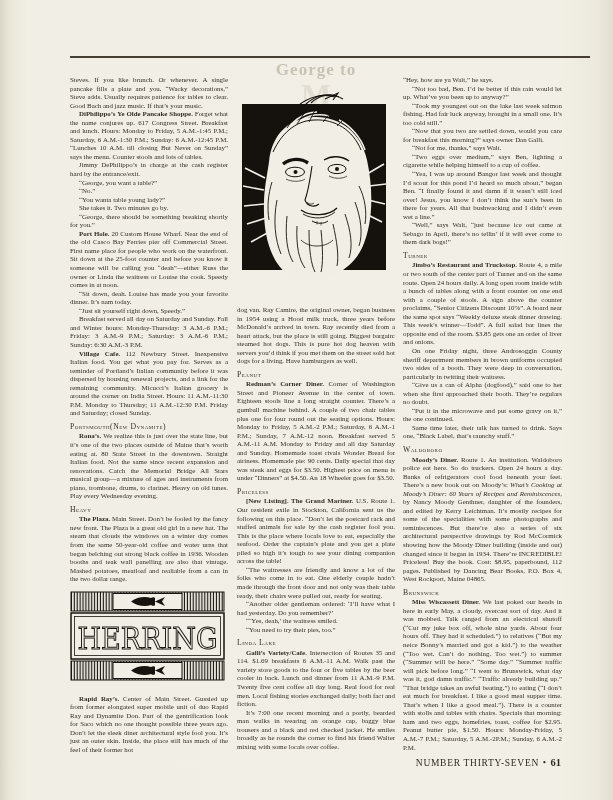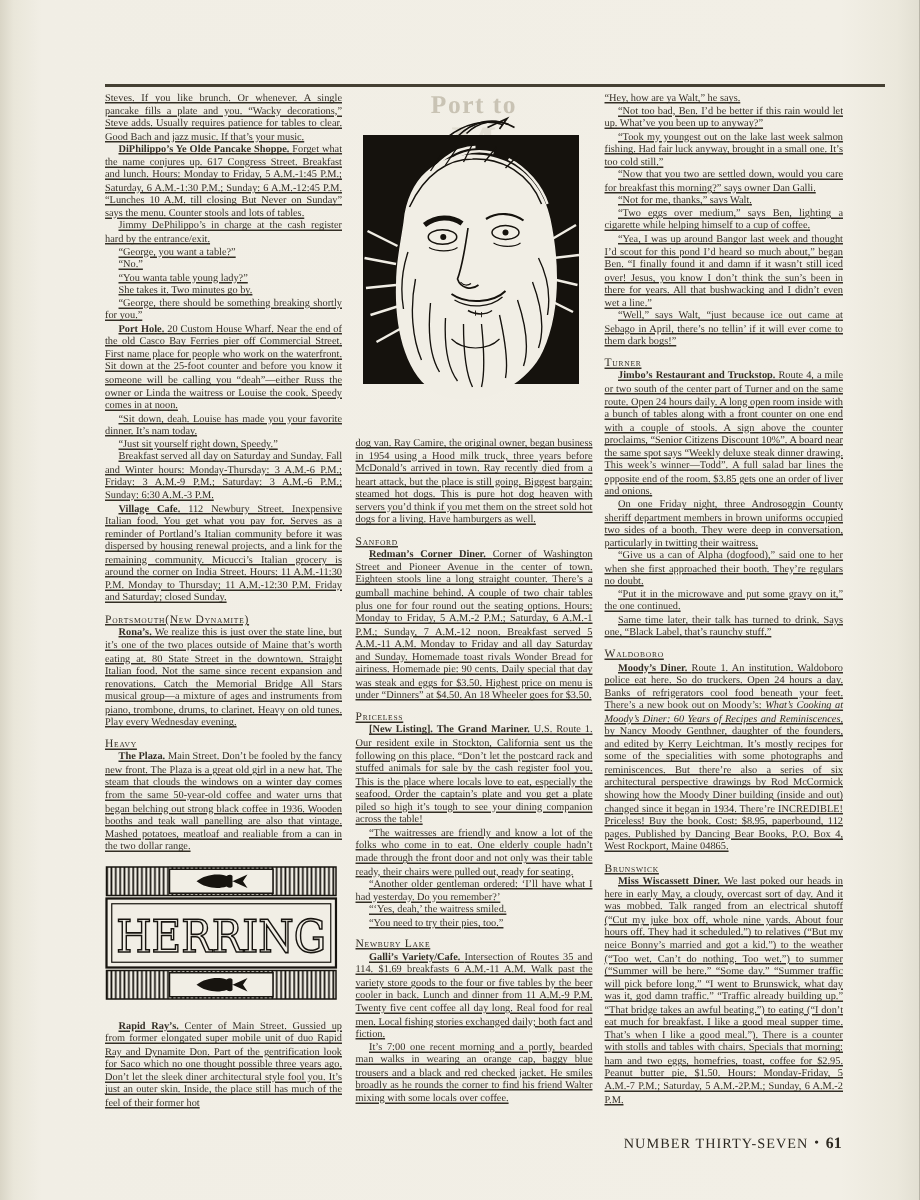--- a/index.html
+++ b/index.html
@@ -4,43 +4,43 @@
 <style>
   html,body{margin:0;padding:0;background:#a9a599;}
   .page{position:relative;width:613px;height:800px;overflow:hidden;
     background:linear-gradient(90deg,#d9d5c6 0px,#e9e6d9 9px,#f1eee5 28px,#f2efe6 560px,#ebe8dc 598px,#e2dfd2 613px);
     font-family:"Liberation Serif","DejaVu Serif",serif;color:#332e25;}
   .ghost{position:absolute;left:236px;top:60px;width:160px;text-align:center;
     color:rgba(122,110,84,0.34);filter:blur(0.4px);z-index:0;pointer-events:none;}
   .ghost-line1{font-size:17px;font-weight:bold;letter-spacing:1px;}
   .ghost-line2{font-size:32px;font-weight:bold;opacity:0.38;margin-top:-3px;}
   .top-rule{position:absolute;left:70px;top:56px;width:520px;height:1.6px;background:#454033;z-index:2;}
-  .col{position:absolute;top:62px;width:158px;font-size:6.9px;line-height:8.55px;
-    text-align:justify;z-index:1;text-decoration:underline;}
+  .col{position:absolute;top:76px;width:158px;font-size:6.9px;line-height:8.55px;
+    text-align:justify;z-index:1;}
   .col-left{left:70px;}
   .col-mid{left:237px;}
   .col-right{left:403px;width:159px;}
   .col p{margin:0;text-indent:9px;}
   .col p.flush{text-indent:0;}
   .lead{font-weight:bold;}
   .sect-head{font-variant:small-caps;letter-spacing:0.5px;font-size:7.7px;margin:5px 0 1px 0;text-indent:0;}
   .face-svg{display:block;margin:14px 0 12px 2px;}
   .herring-svg{display:block;margin:7px 0 8px 0;}
   .footer{position:absolute;right:52px;top:757px;font-size:9.5px;letter-spacing:0.7px;color:#2e2a22;z-index:1;}
   .footer .pageno{font-weight:bold;font-size:10.5px;letter-spacing:0;}
   .footer .dot{margin:0 4px;font-weight:bold;font-size:8px;vertical-align:1px;}
   i{font-style:italic;}
 </style>
 </head>
 <body>
 
 <div class="page">
 
   <div class="ghost">
-    <div class="ghost-line1">Port to</div>
+    <div class="ghost-line1">George to</div>
     <div class="ghost-line2">M</div>
   </div>
 
   <div class="top-rule"></div>
 
   <div class="col col-left">
     <div>
         <p class="para flush">Steves. If you like brunch. Or whenever. A single pancake fills a plate and you. “Wacky decorations,” Steve adds. Usually requires patience for tables to clear. Good Bach and jazz music. If that’s your music.</p>
         <p class="para"><span class="lead">DiPhilippo’s Ye Olde Pancake Shoppe. </span>Forget what the name conjures up. 617 Congress Street. Breakfast and lunch. Hours: Monday to Friday, 5 A.M.-1:45 P.M.; Saturday, 6 A.M.-1:30 P.M.; Sunday: 6 A.M.-12:45 P.M. “Lunches 10 A.M. till closing But Never on Sunday” says the menu. Counter stools and lots of tables.</p>
         <p class="para">Jimmy DePhilippo’s in charge at the cash register hard by the entrance/exit.</p>
@@ -135,29 +135,29 @@
         <path d="M62,150 C70,158 86,158 94,150" stroke-width="0.8"></path>
       </g>
 
       <ellipse cx="56" cy="82" rx="9.5" ry="4.8" fill="#f1eee5" stroke="#15120d" stroke-width="1"></ellipse>
       <circle cx="56.5" cy="82" r="2" fill="#15120d"></circle>
       <ellipse cx="98" cy="79" rx="9" ry="4.6" fill="#f1eee5" stroke="#15120d" stroke-width="1"></ellipse>
       <circle cx="98" cy="79" r="2" fill="#15120d"></circle>
     </svg>
     <div>
         <p class="para flush">dog van. Ray Camire, the original owner, began business in 1954 using a Hood milk truck, three years before McDonald’s arrived in town. Ray recently died from a heart attack, but the place is still going. Biggest bargain: steamed hot dogs. This is pure hot dog heaven with servers you’d think if you met them on the street sold hot dogs for a living. Have hamburgers as well.</p>
-        <div class="sect-head">Sanford</div>
+        <div class="sect-head">Peanut</div>
         <p class="para"><span class="lead">Redman’s Corner Diner. </span>Corner of Washington Street and Pioneer Avenue in the center of town. Eighteen stools line a long straight counter. There’s a gumball machine behind. A couple of two chair tables plus one for four round out the seating options. Hours: Monday to Friday, 5 A.M.-2 P.M.; Saturday, 6 A.M.-1 P.M.; Sunday, 7 A.M.-12 noon. Breakfast served 5 A.M.-11 A.M. Monday to Friday and all day Saturday and Sunday. Homemade toast rivals Wonder Bread for airiness. Homemade pie: 90 cents. Daily special that day was steak and eggs for $3.50. Highest price on menu is under “Dinners” at $4.50. An 18 Wheeler goes for $3.50.</p>
         <div class="sect-head">Priceless</div>
         <p class="para"><span class="lead">[New Listing]. The Grand Mariner. </span>U.S. Route 1. Our resident exile in Stockton, California sent us the following on this place. “Don’t let the postcard rack and stuffed animals for sale by the cash register fool you. This is the place where locals love to eat, especially the seafood. Order the captain’s plate and you get a plate piled so high it’s tough to see your dining companion across the table!</p>
         <p class="para">“The waitresses are friendly and know a lot of the folks who come in to eat. One elderly couple hadn’t made through the front door and not only was their table ready, their chairs were pulled out, ready for seating.</p>
         <p class="para">“Another older gentleman ordered: ‘I’ll have what I had yesterday. Do you remember?’</p>
         <p class="para">“‘Yes, deah,’ the waitress smiled.</p>
         <p class="para">“You need to try their pies, too.”</p>
-        <div class="sect-head">Newbury Lake</div>
+        <div class="sect-head">Linda Lake</div>
         <p class="para"><span class="lead">Galli’s Variety/Cafe. </span>Intersection of Routes 35 and 114. $1.69 breakfasts 6 A.M.-11 A.M. Walk past the variety store goods to the four or five tables by the beer cooler in back. Lunch and dinner from 11 A.M.-9 P.M. Twenty five cent coffee all day long. Real food for real men. Local fishing stories exchanged daily; both fact and fiction.</p>
         <p class="para">It’s 7:00 one recent morning and a portly, bearded man walks in wearing an orange cap, baggy blue trousers and a black and red checked jacket. He smiles broadly as he rounds the corner to find his friend Walter mixing with some locals over coffee.</p>
       </div>
   </div>
 
   <div class="col col-right">
       <p class="para flush">“Hey, how are ya Walt,” he says.</p>
       <p class="para">“Not too bad, Ben. I’d be better if this rain would let up. What’ve you been up to anyway?”</p>
       <p class="para">“Took my youngest out on the lake last week salmon fishing. Had fair luck anyway, brought in a small one. It’s too cold still.”</p>
       <p class="para">“Now that you two are settled down, would you care for breakfast this morning?” says owner Dan Galli.</p>

